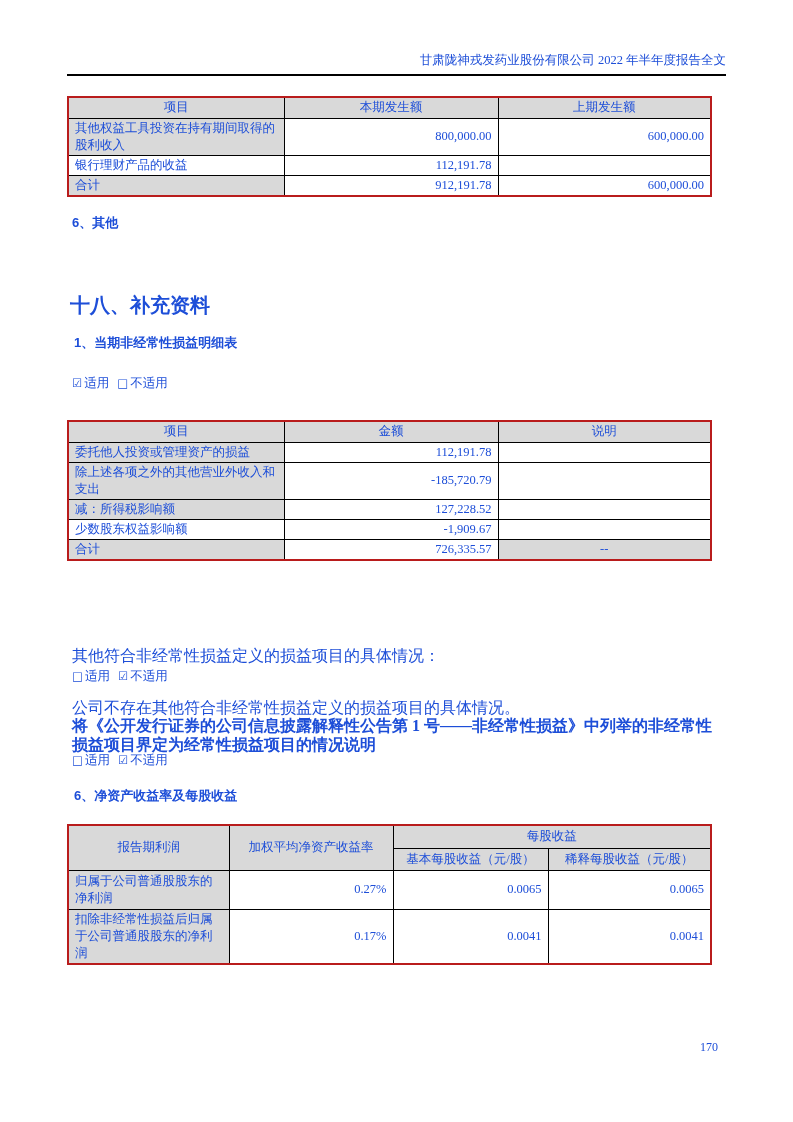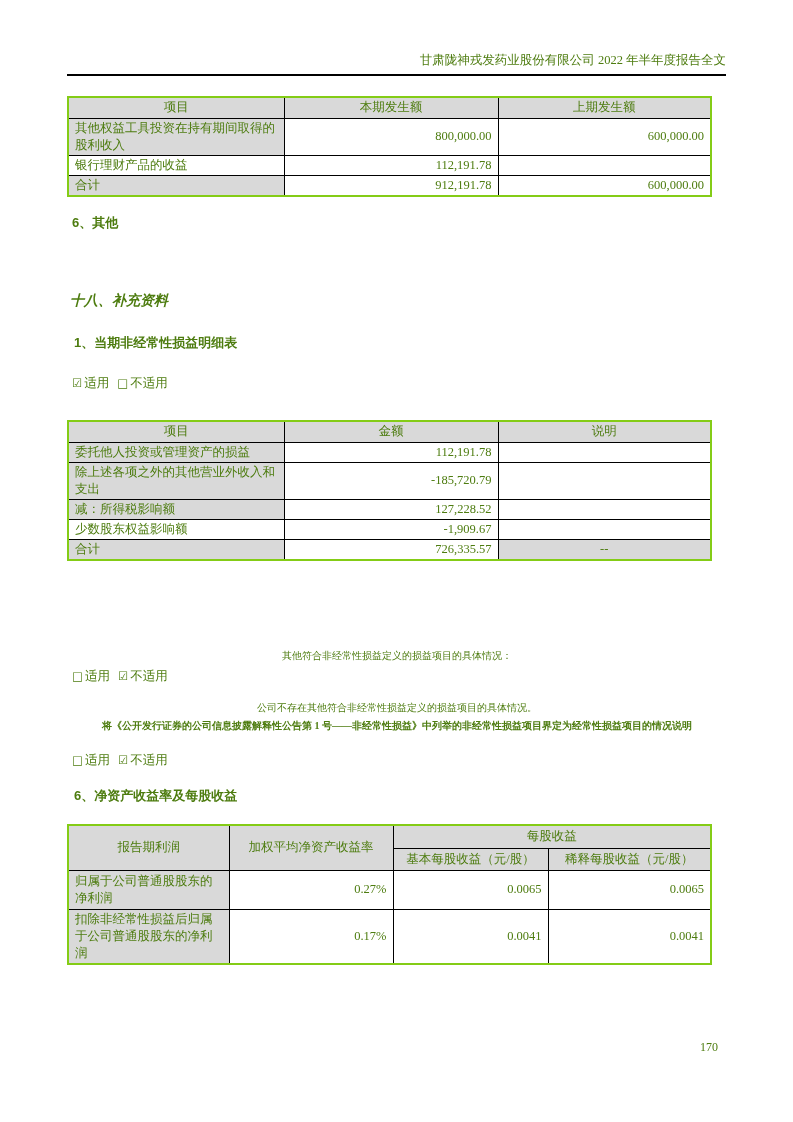--- a/index.html
+++ b/index.html
@@ -1,39 +1,39 @@
 <!DOCTYPE html>
 <html><head>
 <meta charset="utf-8">
 <style>
   * { margin:0; padding:0; box-sizing:border-box; }
   html,body { background:#ffffff; }
   .page {
     position:relative; width:793px; height:1122px; margin:0 auto;
-    background:#ffffff; color:#4d7c0f;
+    background:#ffffff; color:#1d4ed8;
     font-family:"Liberation Serif","DejaVu Serif",serif;
     font-size:12.5px; overflow:hidden;
   }
   .doc-header {
     position:absolute; left:67px; top:52px; width:659px;
     text-align:right; font-size:12.5px; line-height:16px;
     padding-bottom:6px; border-bottom:2px solid #000;
   }
   .abs { position:absolute; }
-  h2.sec { font-size:14px; font-weight:bold; font-family:"Liberation Sans","DejaVu Sans",sans-serif;font-style:italic; }
+  h2.sec { font-size:20px; font-weight:bold; font-family:"Liberation Sans","DejaVu Sans",sans-serif; }
   h3.sec { font-size:13px; font-weight:bold; font-family:"Liberation Sans","DejaVu Sans",sans-serif; }
-  .para { font-size:10px; line-height:19px;text-align:center; }
+  .para { font-size:16px; line-height:19px; }
   .check-line { font-size:12.5px; }
   .cb { font-family:"DejaVu Sans",sans-serif; font-size:11.5px; margin-right:2px; }
   .cb-gap { display:inline-block; width:8px; }
   .unit-line { text-align:right; font-size:12.5px; }
   table.rpt {
     border-collapse:collapse; table-layout:fixed; width:643px;
     font-size:12.5px; line-height:17px;
-    border:2px solid #84cc16;
+    border:2px solid #b91c1c;
   }
   table.rpt th, table.rpt td {
     border:1px solid #000; vertical-align:middle;
     padding:1px 6px; overflow:hidden;
   }
   table.rpt th {
     background:#d9d9d9; font-weight:normal; text-align:center;
   }
   td.shade { background:#d9d9d9; }
   td.num { text-align:right; padding-right:8px; font-family:"Liberation Serif","DejaVu Serif",serif; }

